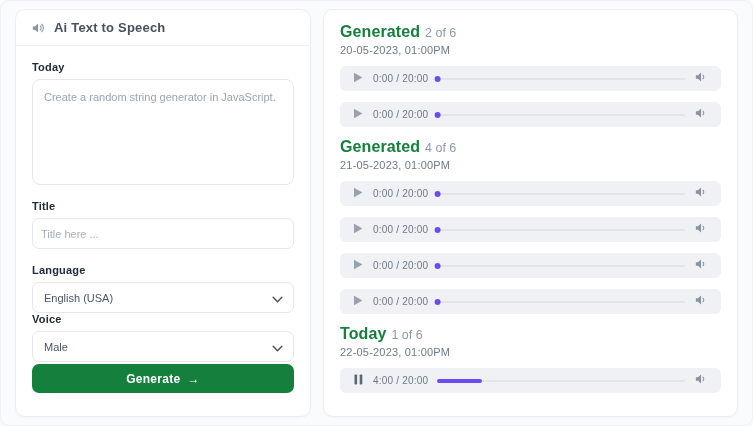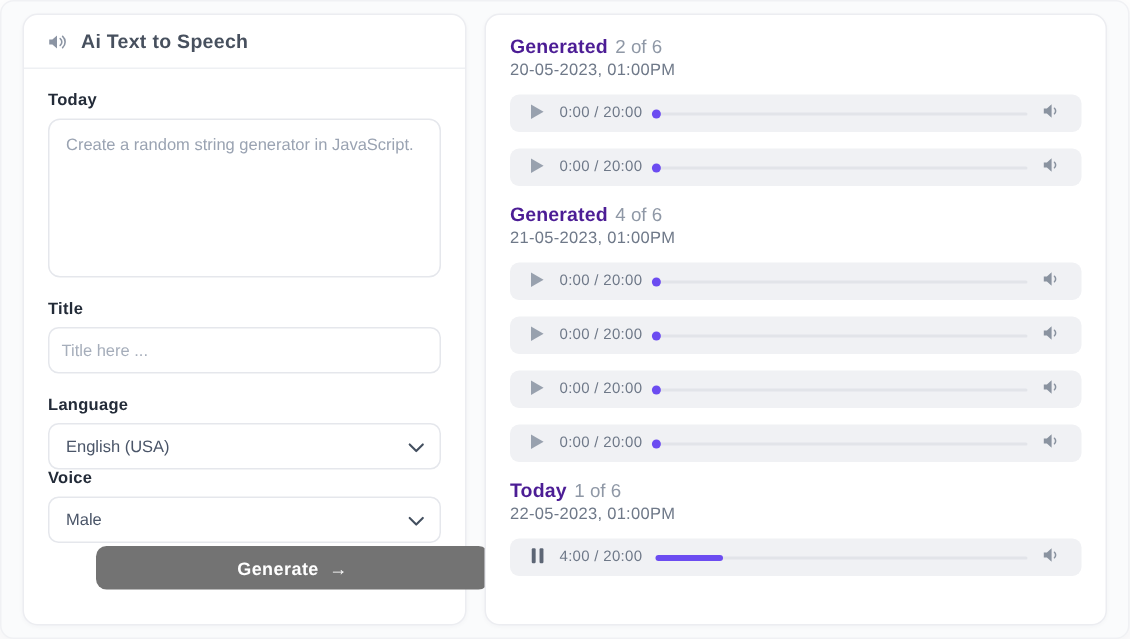--- a/index.html
+++ b/index.html
@@ -81,21 +81,21 @@
     font-family: "Liberation Sans", "DejaVu Sans", sans-serif;
     cursor: pointer;
     display: flex; align-items: center; justify-content: center; gap: 7px;
   }
 
   
   .history-card { flex: 1; padding: 13px 16px; overflow: hidden; }
   .section { margin-bottom: 5px; }
   .section-head { margin-bottom: 10px; }
   .section-title-line { display: flex; align-items: baseline; gap: 5px; }
-  .section-title { font-size: 13px; font-weight: 700; color: #4c1d95; letter-spacing: .1px; }
+  .section-title { font-size: 16px; font-weight: 700; color: #15803d; letter-spacing: .1px; }
   .section-count { font-size: 12.5px; font-weight: 400; color: #8f98a6; }
   .section-datetime { font-size: 11px; color: #6f7989; margin-top: 3px; letter-spacing: .2px; }
 
   .player {
     display: flex; align-items: center; gap: 9px;
     height: 25px; border-radius: 6px;
     background: #f0f1f4;
     padding: 0 12px;
     margin-bottom: 11px;
   }
@@ -148,21 +148,21 @@
         <select class="select-box">
           <option>Male</option>
         </select>
         <span class="select-chevron">
           <svg width="11" height="7" viewBox="0 0 12 8" fill="none">
               <path d="M1 1.5 6 6.5 11 1.5" stroke="#445060" stroke-width="1.6" stroke-linecap="round" stroke-linejoin="round"></path>
             </svg>
         </span>
       </div>
 
-      <button class="generate-btn" style="background: #737373; margin-left: 32px;">
+      <button class="generate-btn" style="background: #15803d;">
         <span>Generate</span>
         <span>→</span>
       </button>
     </div>
   </div>
 
   <div class="card history-card">
     <div id="sections-root">
   <div class="section">
     <div class="section-head">

